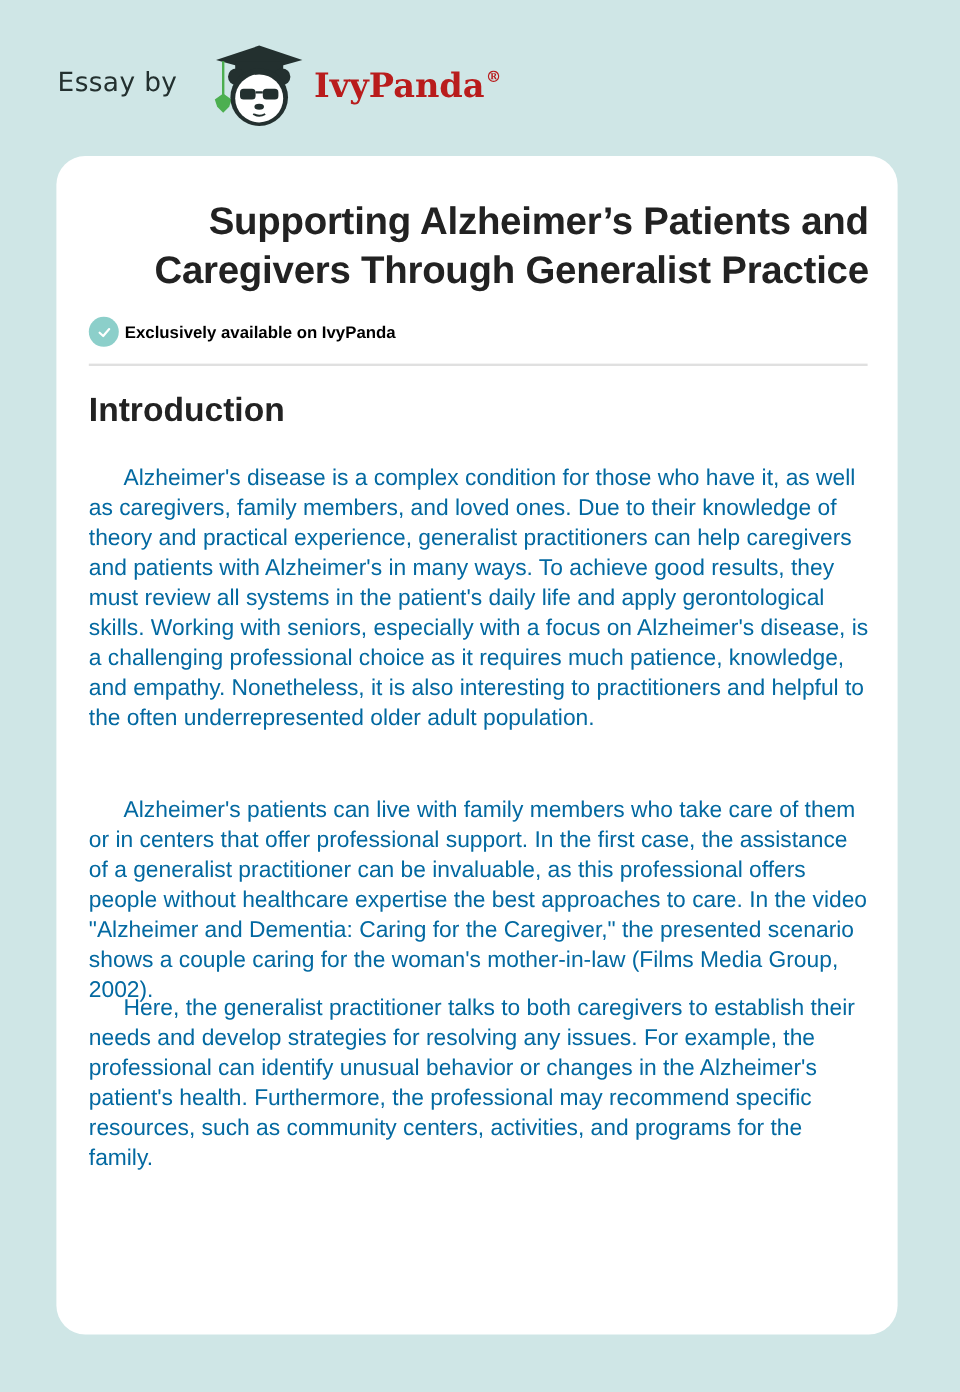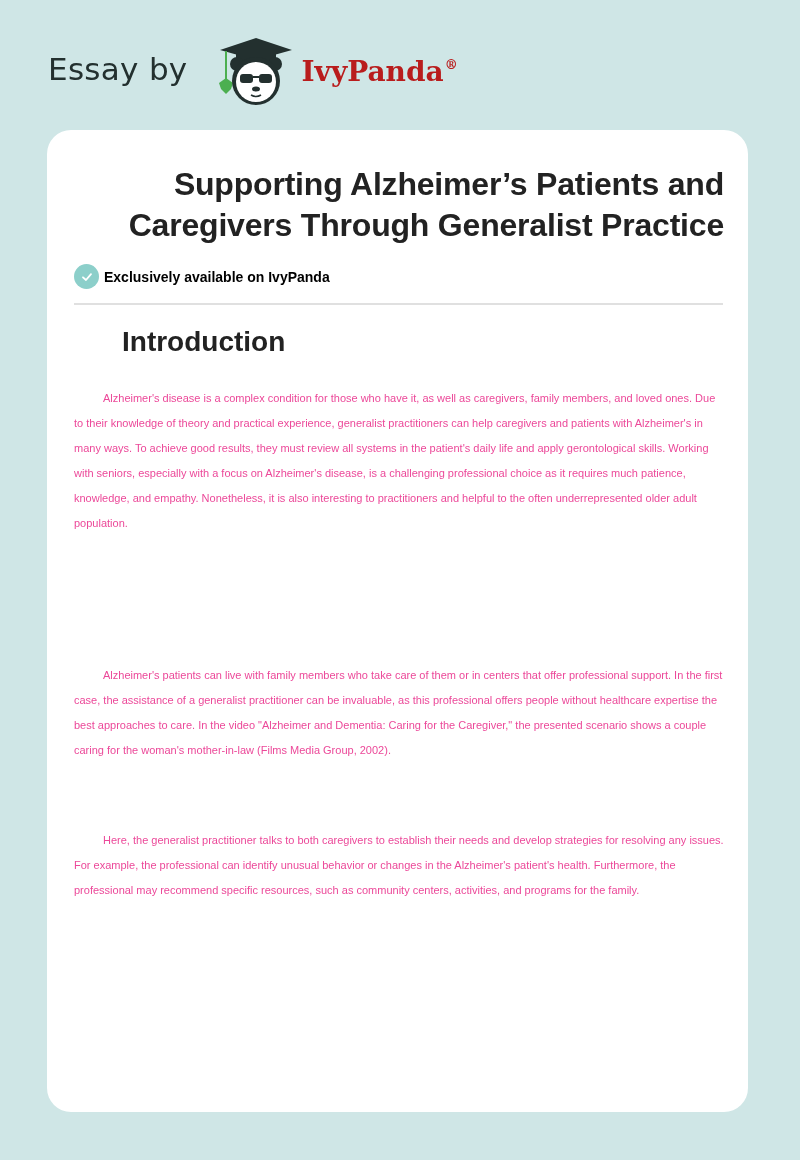--- a/index.html
+++ b/index.html
@@ -10,21 +10,21 @@
     color: #222;
     position: relative;
     overflow: hidden;
   }
   .brand {
     position: absolute; left: 48px; top: 34px;
     display: flex; align-items: center; height: 76px;
   }
   .brand-essay {
     font-family: "DejaVu Sans", sans-serif;
-    font-size: 31px; color: #23302f; letter-spacing: 0.3px;
+    font-size: 22px; color: #23302f; letter-spacing: 0.3px;
     margin-right: 18px; margin-top: -6px;
   }
   .brand-logo { width: 92px; height: 76px; margin-right: 4px; }
   .brand-name {
     font-family: "DejaVu Serif", serif; font-weight: bold;
     font-size: 28px; color: #b91c1c; margin-top: -2px;
   }
   .brand-name sup { font-size: 13px; vertical-align: top; position: relative; top: 2px; margin-left: 1px; }
 
   .card {
@@ -50,21 +50,21 @@
   .divider {
     position: absolute; left: 27px; top: 173px; width: 649px; height: 2px;
     background: #e0e0e0;
   }
   .h2 {
     position: absolute; left: 27px; margin: 0;
     font-size: 28px; font-weight: bold; color: #222;
   }
   .para {
     position: absolute; left: 27px; width: 650px; margin: 0;
-    font-size: 11px; line-height: 25px; color: #ec4899;
+    font-size: 19px; line-height: 25px; color: #0369a1;
     text-indent: 29px;
   }
 </style>
 </head>
 <body>
 
 <div class="brand">
   <span class="brand-essay">Essay by</span>
   <a style="display:flex;align-items:center;text-decoration:none;">
     <svg class="brand-logo" viewBox="0 0 92 76">
@@ -100,18 +100,18 @@
     <span class="check">
       <svg width="12" height="12" viewBox="0 0 12 12">
           <path d="M2 6.3 L5 9 L10 3.2" stroke="#fff" stroke-width="1.8" fill="none" stroke-linecap="round" stroke-linejoin="round"></path>
         </svg>
     </span>
     <span class="excl-text">Exclusively available on IvyPanda</span>
   </div>
 
   <div class="divider"></div>
 
-  <h2 class="h2" style="top:196px;margin-left:48px;">Introduction</h2>
+  <h2 class="h2" style="top:196px;">Introduction</h2>
   <p class="para" style="top:256px;">Alzheimer's disease is a complex condition for those who have it, as well as caregivers, family members, and loved ones. Due to their knowledge of theory and practical experience, generalist practitioners can help caregivers and patients with Alzheimer's in many ways. To achieve good results, they must review all systems in the patient's daily life and apply gerontological skills. Working with seniors, especially with a focus on Alzheimer's disease, is a challenging professional choice as it requires much patience, knowledge, and empathy. Nonetheless, it is also interesting to practitioners and helpful to the often underrepresented older adult population.</p>
 
   <p class="para" style="top:533px;">Alzheimer's patients can live with family members who take care of them or in centers that offer professional support. In the first case, the assistance of a generalist practitioner can be invaluable, as this professional offers people without healthcare expertise the best approaches to care. In the video "Alzheimer and Dementia: Caring for the Caregiver," the presented scenario shows a couple caring for the woman's mother-in-law (Films Media Group, 2002).</p>
   <p class="para" style="top:698px;">Here, the generalist practitioner talks to both caregivers to establish their needs and develop strategies for resolving any issues. For example, the professional can identify unusual behavior or changes in the Alzheimer's patient's health. Furthermore, the professional may recommend specific resources, such as community centers, activities, and programs for the family.</p>
 </main>
 
 </body></html>

